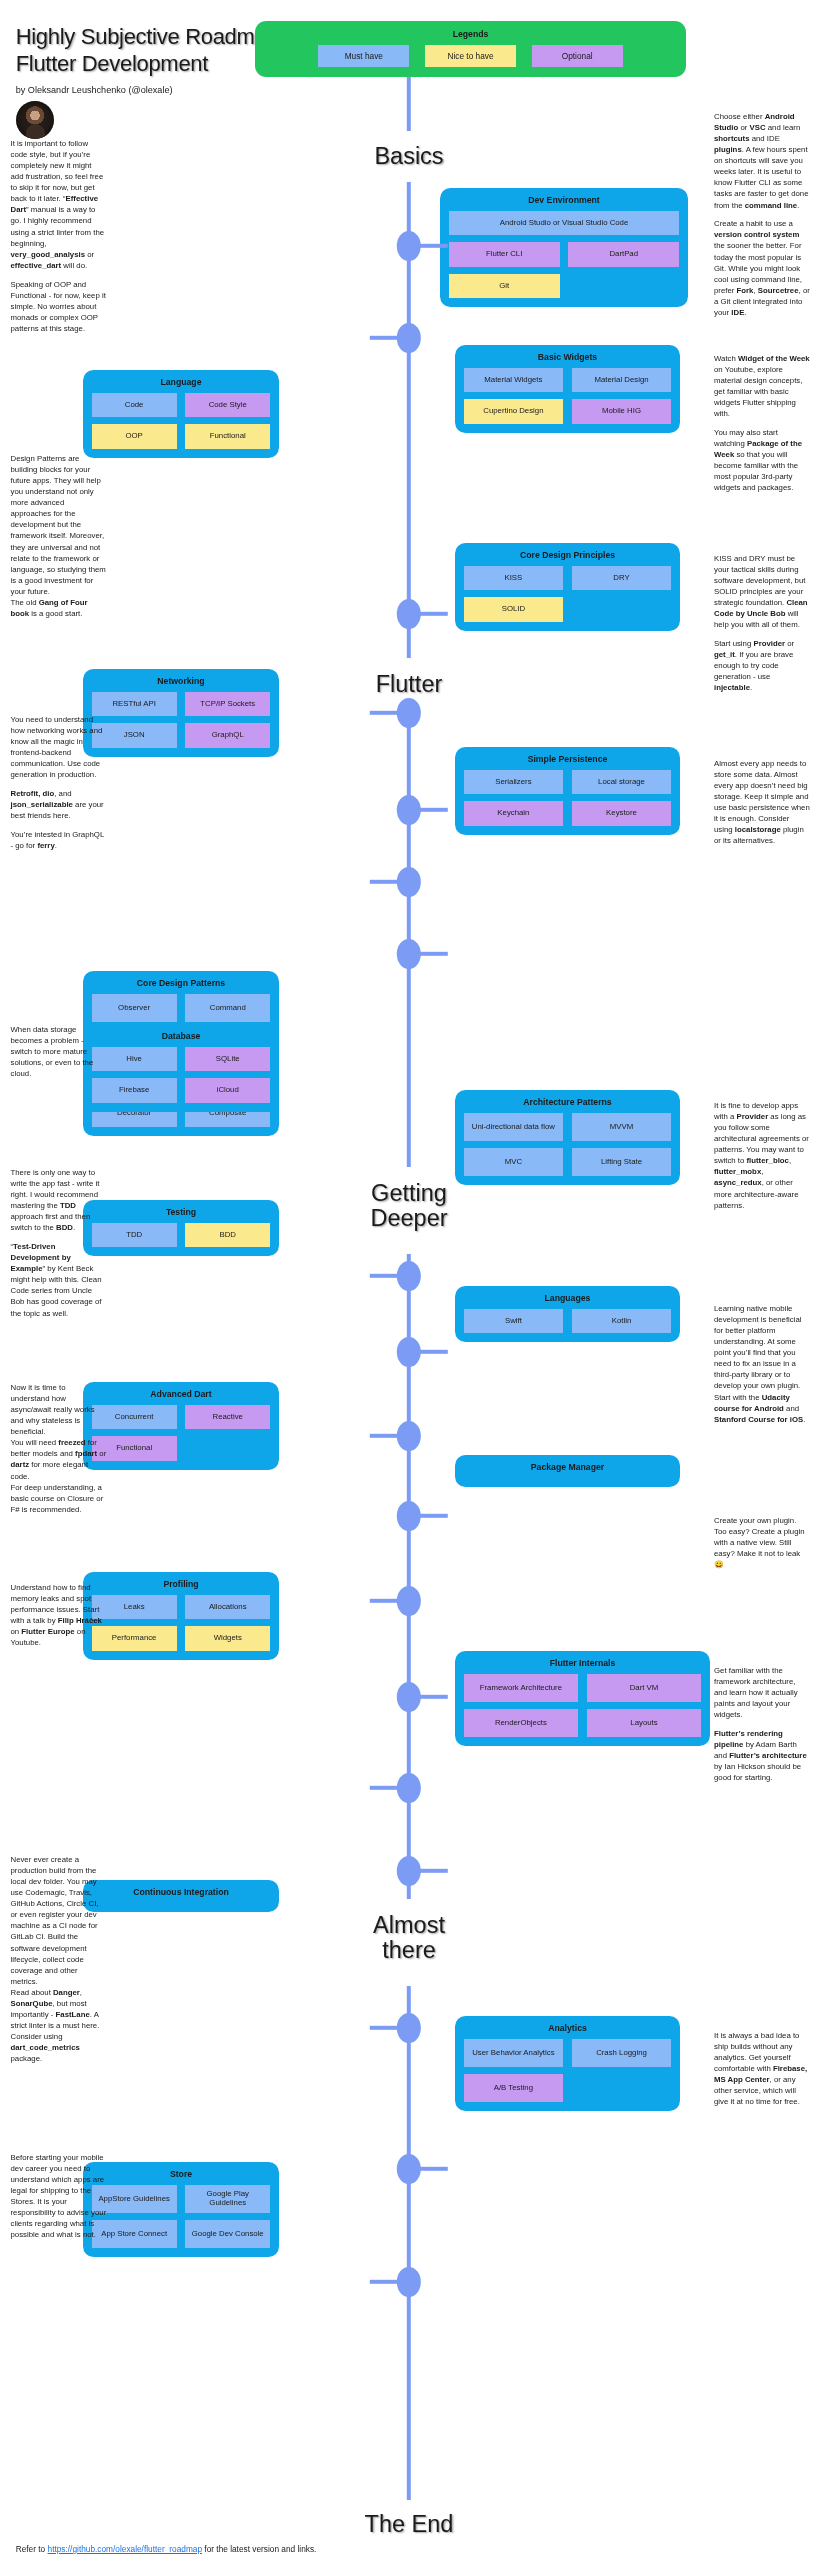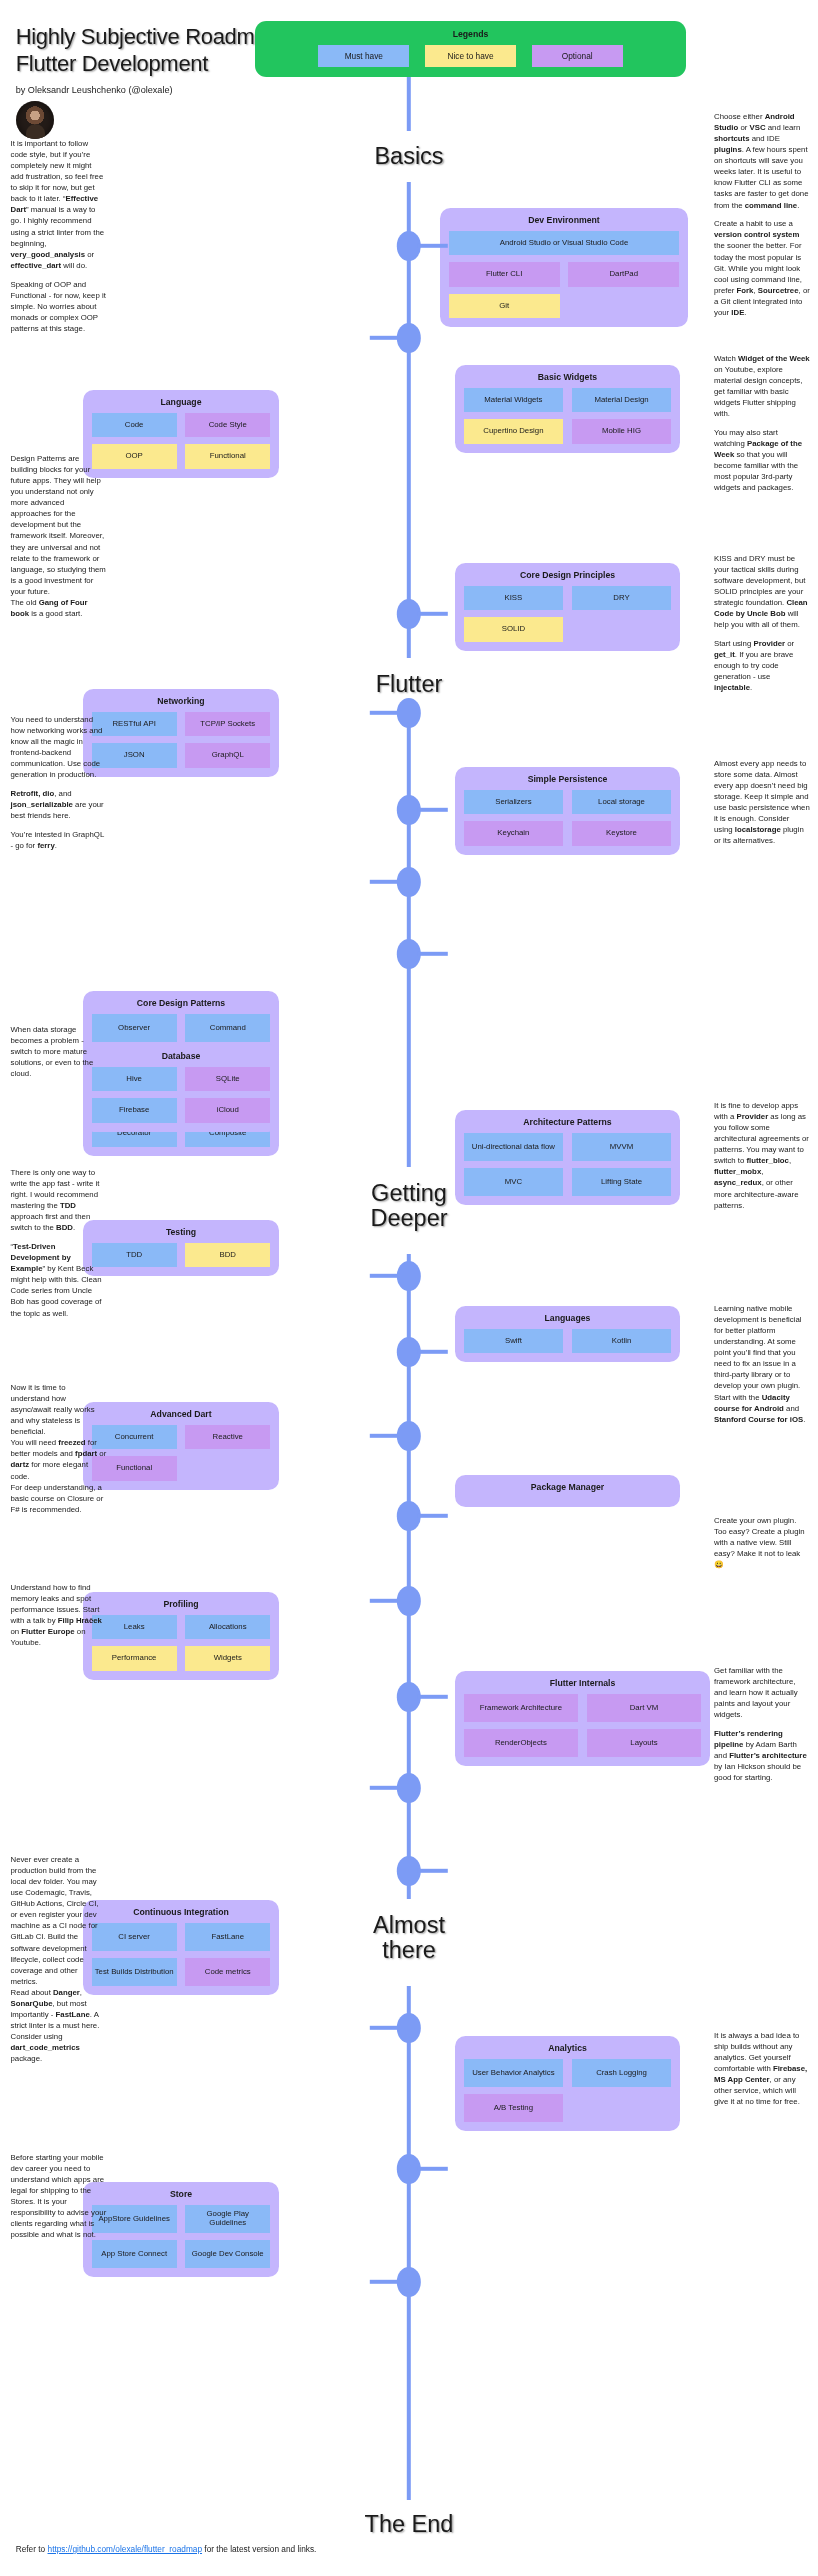--- a/index.html
+++ b/index.html
@@ -43,21 +43,21 @@
   #legend .chip { flex:1; max-width:91px; height:22px; display:flex; align-items:center;
                   justify-content:center; font-size:8.3px; }
 
   
   .milestone { position:absolute; left:409px; transform:translateX(-50%);
                font-size:23.5px; line-height:1.08; text-align:center; white-space:pre-line;
                text-shadow:1.3px 1.3px 1.7px rgba(0,0,0,.35); z-index:2;
                background:#fff; padding:2.6px 10.5px; }
 
   
-  .card { position:absolute; background:#c4b5fd; border-radius:10.5px; padding:7px 8.7px 8.7px; z-index:2;margin-top:20px; }
+  .card { position:absolute; background:#0ea5e9; border-radius:10.5px; padding:7px 8.7px 8.7px; z-index:2; }
   .card > .hdr { text-align:center; font-size:8.7px; font-weight:700; margin-bottom:6.1px; }
   .grid { display:flex; flex-wrap:wrap; gap:7px 8.7px; }
   .grid.c2 > .item { width:calc(50% - 4.4px); }
   .item { height:24.4px; display:flex; align-items:center; justify-content:center;
           text-align:center; font-size:7.8px; line-height:1.12; padding:1.7px 2.6px; }
   .item.tall { height:28px; }
   .must { background:#8AB9F7; }
   .nice { background:#FBE98E; }
   .opt  { background:#C79AF2; }
 
@@ -295,26 +295,20 @@
   <div class="grid c2">
     <div class="item opt tall">Framework Architecture</div>
     <div class="item opt tall">Dart VM</div>
     <div class="item opt tall">RenderObjects</div>
     <div class="item opt tall">Layouts</div>
   </div>
 </div>
 
 <div class="card" style="left: 83px; top: 1880px; width: 196px;">
   <div class="hdr">Continuous Integration</div>
-  <div class="grid c2">
-    <div class="item must tall">CI server</div>
-    <div class="item must tall">FastLane</div>
-    <div class="item must tall">Test Builds Distribution</div>
-    <div class="item opt tall">Code metrics</div>
-  </div>
 </div>
 
 <div class="card" style="left: 455px; top: 2016px; width: 225px;">
   <div class="hdr">Analytics</div>
   <div class="grid c2">
     <div class="item must tall">User Behavior Analytics</div>
     <div class="item must tall">Crash Logging</div>
     <div class="item opt tall">A/B Testing</div>
   </div>
 </div>

